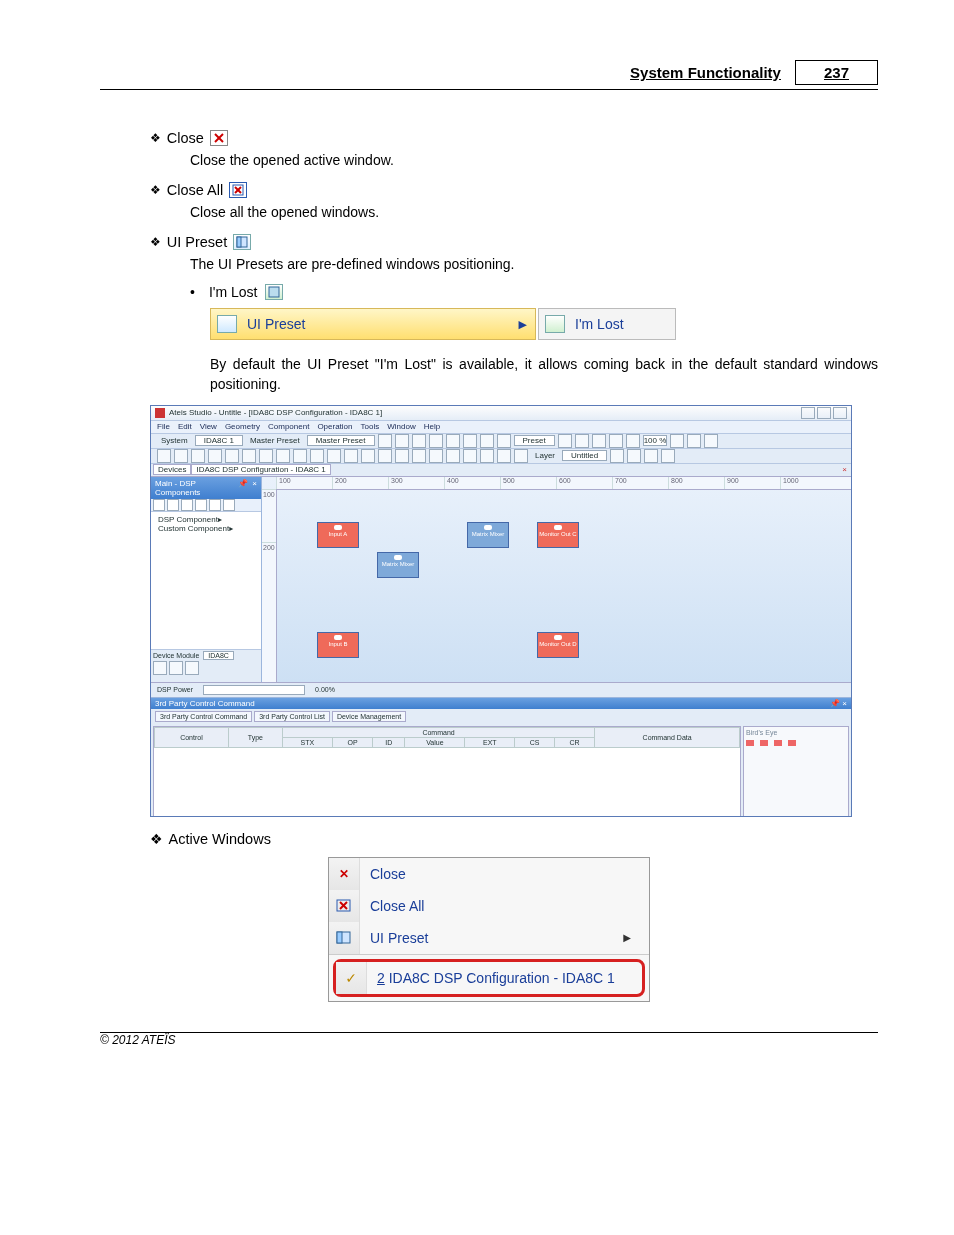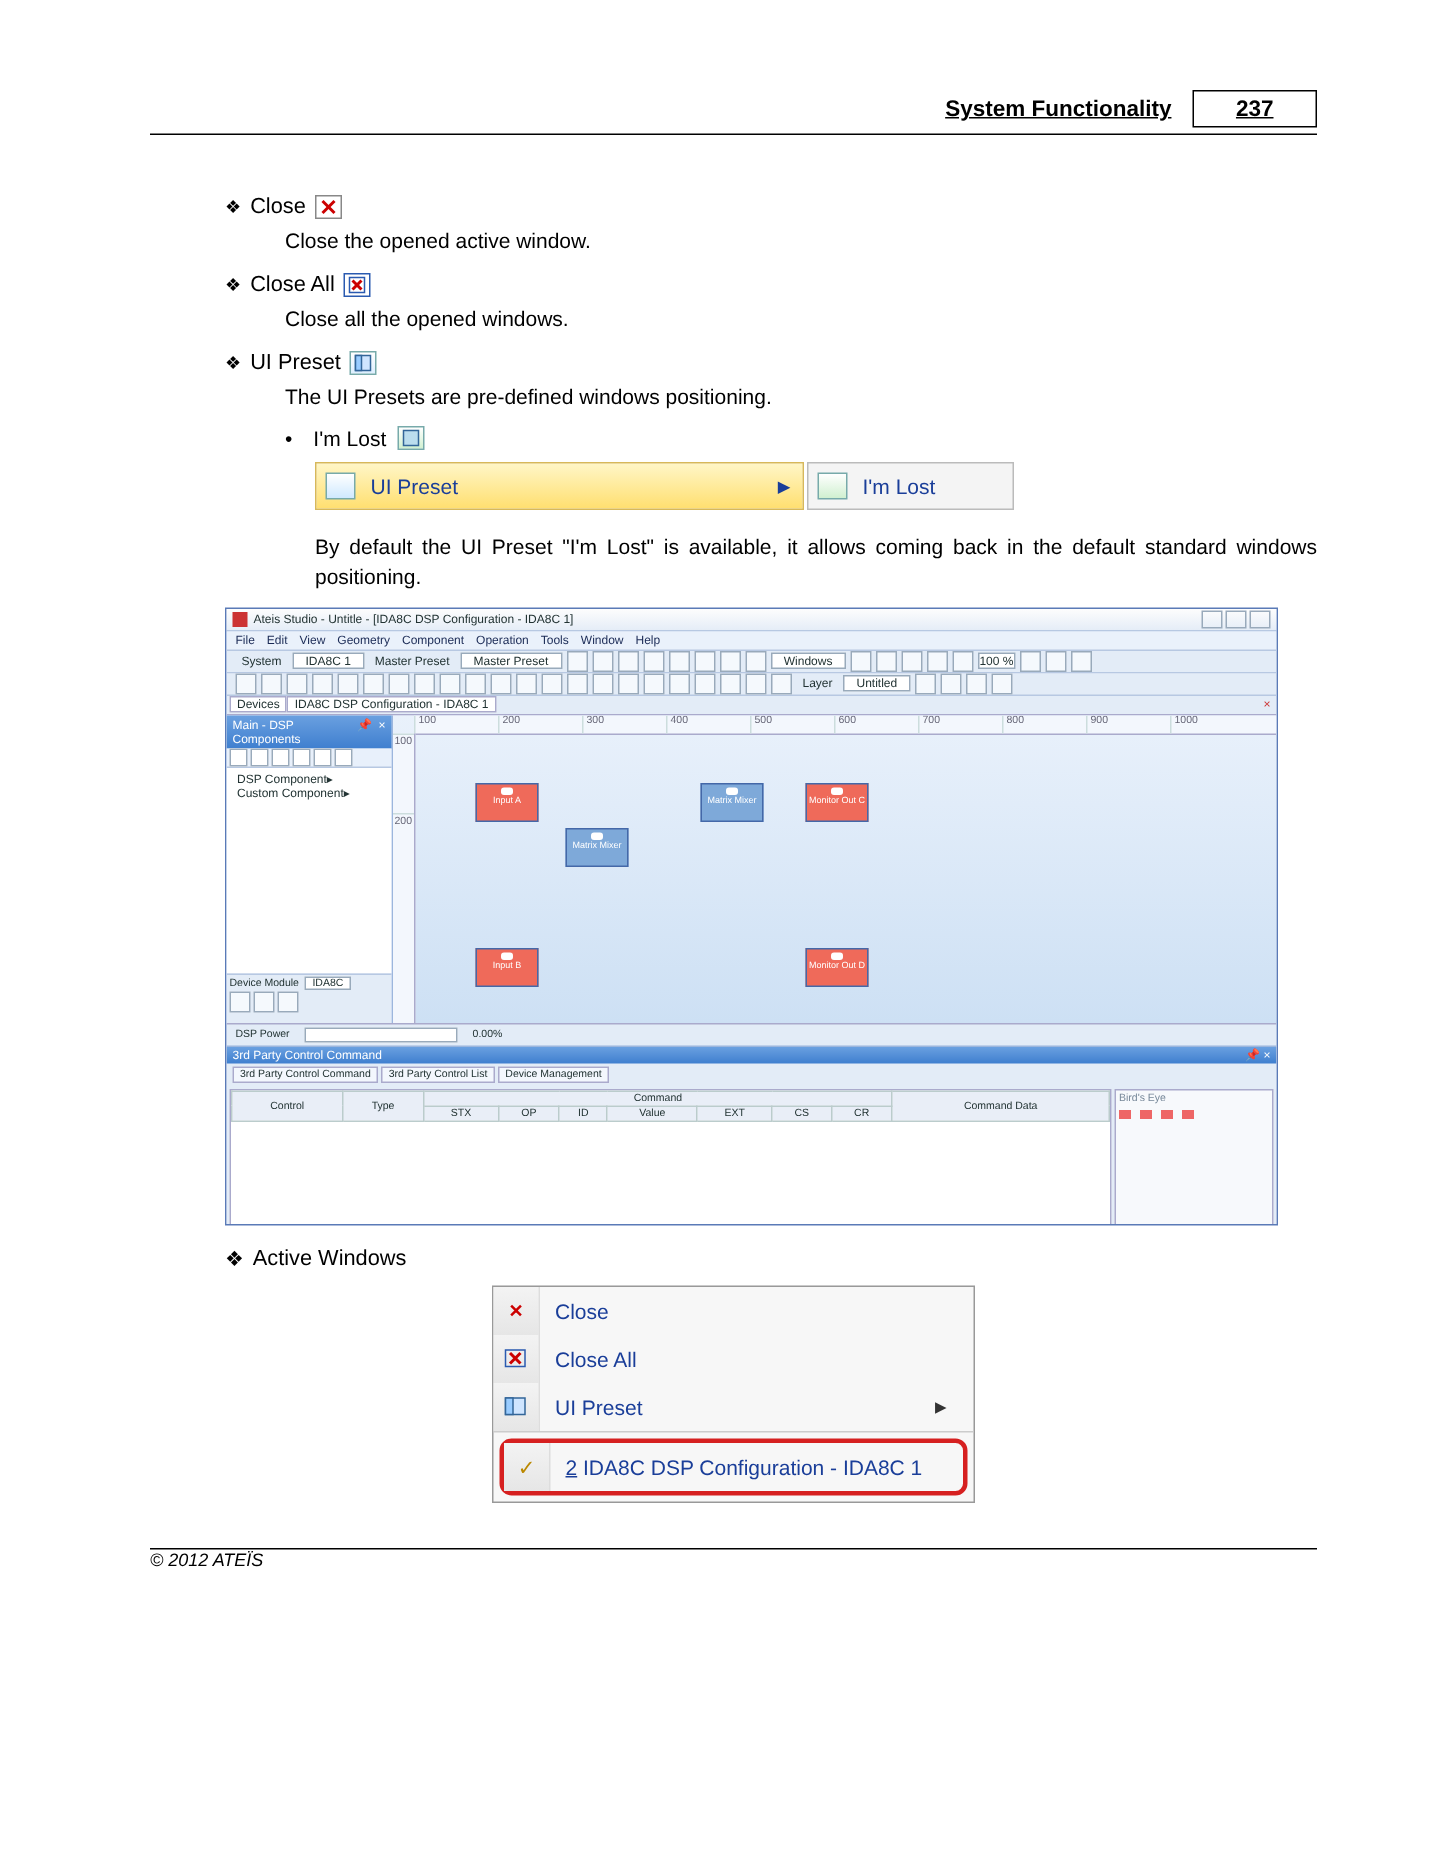--- a/index.html
+++ b/index.html
@@ -433,21 +433,21 @@
       <span class="tlbl">Master Preset</span>
       <span class="tlbl" style="border:1px solid #9ab;background:#fff;padding:0 8px;">Master Preset</span>
       <span class="tbtn"></span>
         <span class="tbtn"></span>
         <span class="tbtn"></span>
         <span class="tbtn"></span>
         <span class="tbtn"></span>
         <span class="tbtn"></span>
         <span class="tbtn"></span>
         <span class="tbtn"></span>
-      <span class="tlbl" style="border:1px solid #9ab;background:#fff;padding:0 8px;">Windows</span>
+      <span class="tlbl" style="border:1px solid #9ab;background:#fff;padding:0 8px;">Preset</span>
       <span class="tbtn"></span>
         <span class="tbtn"></span>
         <span class="tbtn"></span>
         <span class="tbtn"></span>
         <span class="tbtn"></span>
       <span class="tlbl" style="border:1px solid #9ab;background:#fff;padding:0 0;">100 %</span>
       <span class="tbtn"></span>
         <span class="tbtn"></span>
         <span class="tbtn"></span>
     </div>

